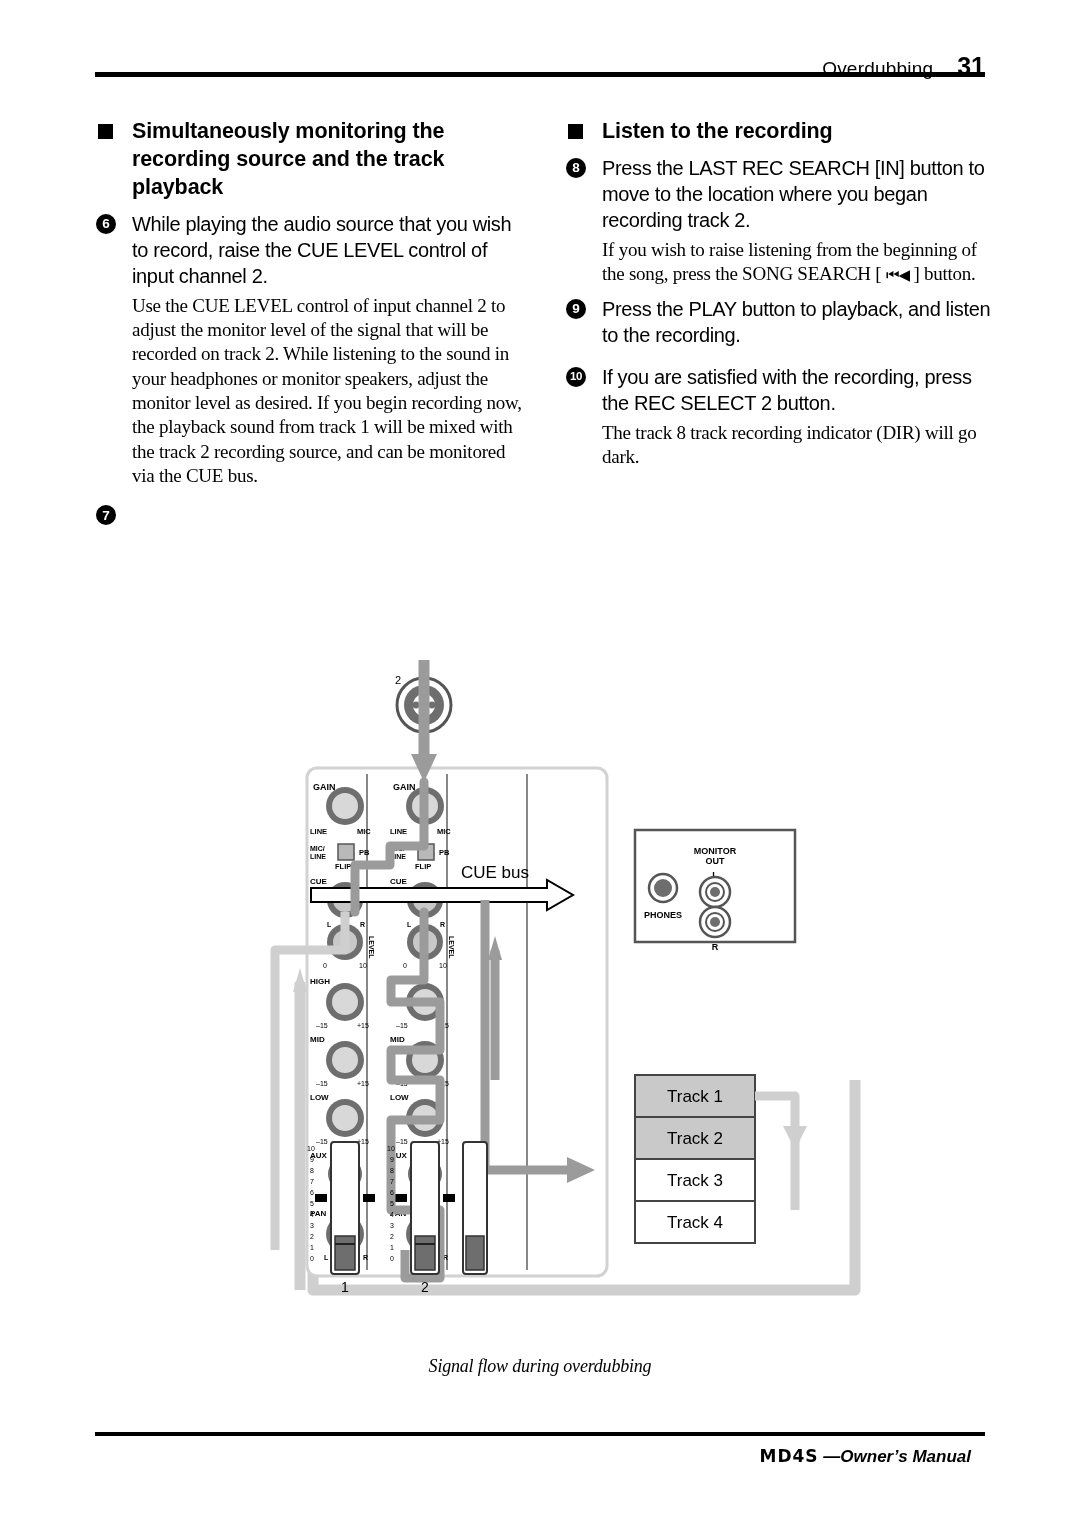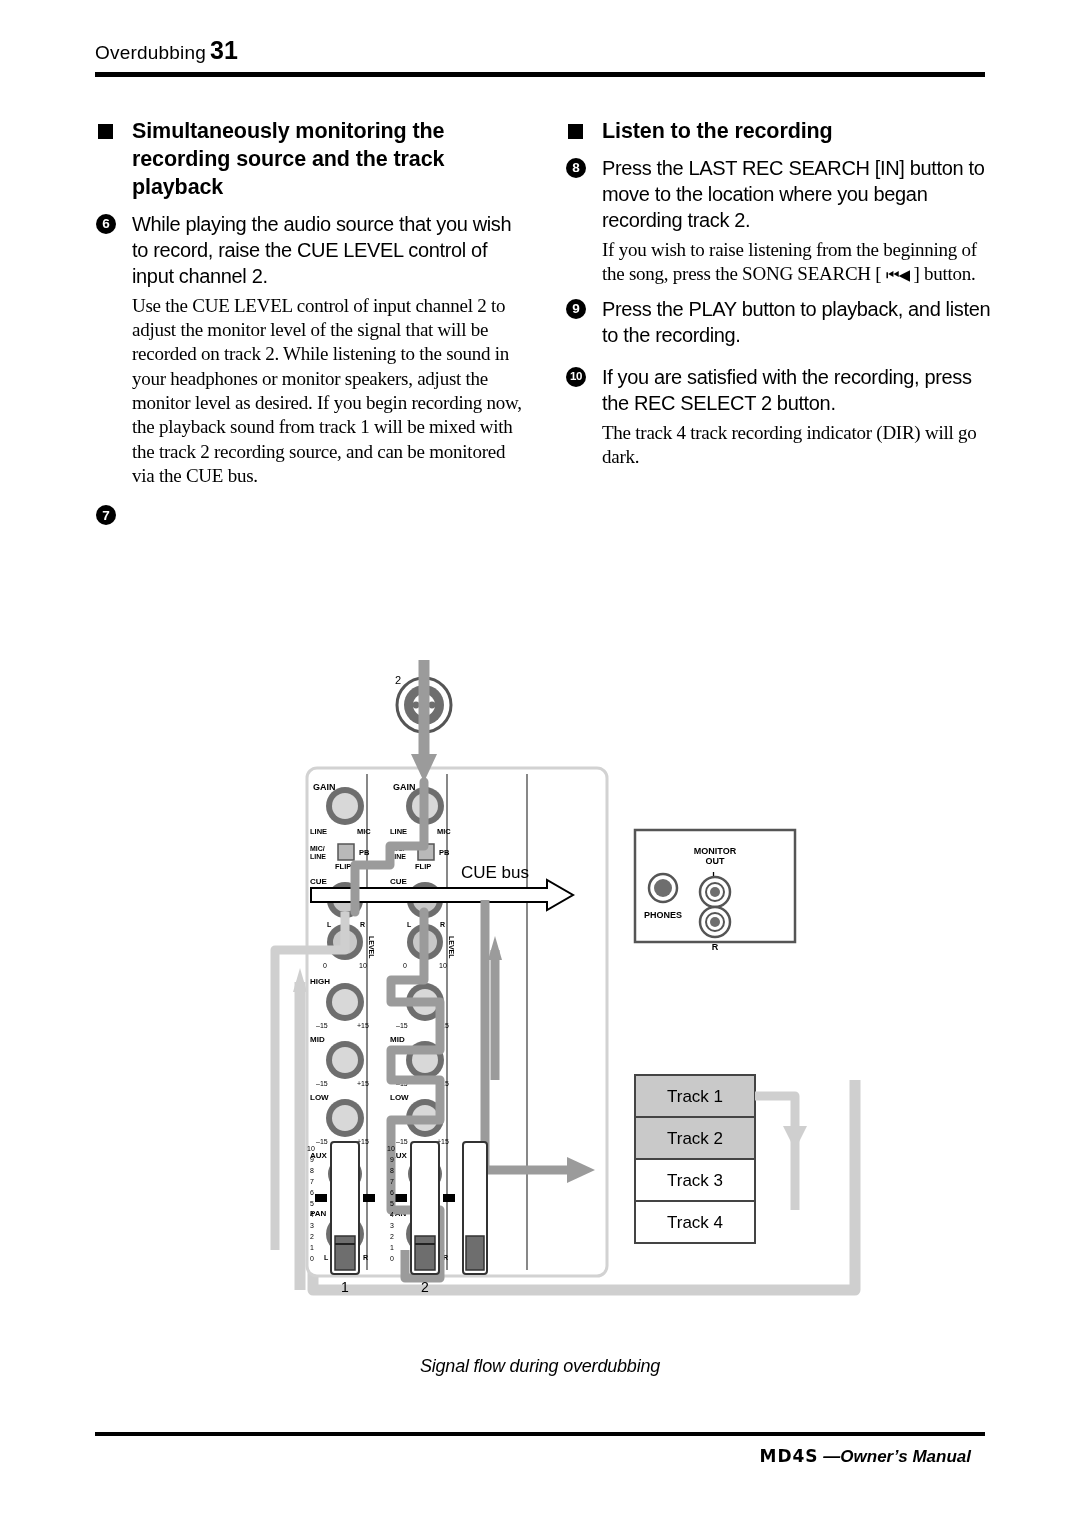--- a/index.html
+++ b/index.html
@@ -5,21 +5,21 @@
   html,body{margin:0;padding:0;}
   body{
     width:1080px;height:1528px;background:#ffffff;
     font-family:"Liberation Sans",sans-serif;color:#000;
     position:relative;overflow:hidden;
   }
   .page{position:absolute;inset:0;}
 
   
   .header{position:absolute;left:95px;top:36px;width:890px;height:48px;}
-  .header-inner{display:flex;align-items:baseline;gap:4px;}
+  .header-inner{display:flex;align-items:baseline;justify-content:flex-end;gap:24px;margin-top:16px;}
   .hdr-section{font-size:19px;letter-spacing:.2px;}
   .hdr-page{font-size:25px;font-weight:bold;}
   .hdr-rule{position:absolute;left:0;top:36px;width:890px;height:5px;background:#000;}
 
   
   .col{position:absolute;top:118px;width:430px;}
   .col-left{left:95px;}
   .col-right{left:565px;}
 
   h2.sec{
@@ -49,21 +49,21 @@
     font-size:19px;line-height:1.28;letter-spacing:-.25px;
     margin:5px 0 14px 0;text-align:left;
   }
   .para.tight{margin-bottom:9px;}
   .glyph{font-family:"DejaVu Sans",sans-serif;font-size:15px;letter-spacing:-1px;}
 
   
   .figure{position:absolute;left:95px;top:650px;width:890px;height:700px;}
   .caption{
     position:absolute;left:0;top:706px;width:890px;text-align:center;
-    font-size:18px;font-style:italic;letter-spacing:-.2px;
+    font-size:18px;font-style:italic;letter-spacing:-.2px;font-family:Liberation Serif, serif;
   }
 
   
   .footer{position:absolute;left:95px;top:1432px;width:890px;}
   .foot-rule{position:absolute;left:0;top:0;width:890px;height:4px;background:#000;}
   .foot-text{
     position:absolute;right:14px;top:14px;font-size:17px;font-style:italic;
     font-weight:bold;white-space:nowrap;
   }
   .foot-logo{
@@ -120,21 +120,21 @@
     <div class="step">
       <span class="num">9</span>
       <span class="s-text">Press the PLAY button to playback, and listen to the recording.</span>
     </div>
     <div style="height:14px"></div>
 
     <div class="step">
       <span class="num two-d">10</span>
       <span class="s-text">If you are satisfied with the recording, press the REC SELECT 2 button.</span>
     </div>
-    <p class="para tight">The track 4 track recording indicator (DIR) will go dark.</p>
+    <p class="para tight">The track 8 track recording indicator (DIR) will go dark.</p>
   </div>
 
   <div class="figure">
     <svg width="890" height="700" viewBox="0 0 890 700">
       <defs>
         <marker id="gArrow" markerWidth="7" markerHeight="7" refX="1" refY="3.5" orient="auto">
           <path d="M0,0 L7,3.5 L0,7 z" fill="#9b9b9b"></path>
         </marker>
         <marker id="lArrow" markerWidth="7" markerHeight="7" refX="1" refY="3.5" orient="auto">
           <path d="M0,0 L7,3.5 L0,7 z" fill="#cfcfcf"></path>

